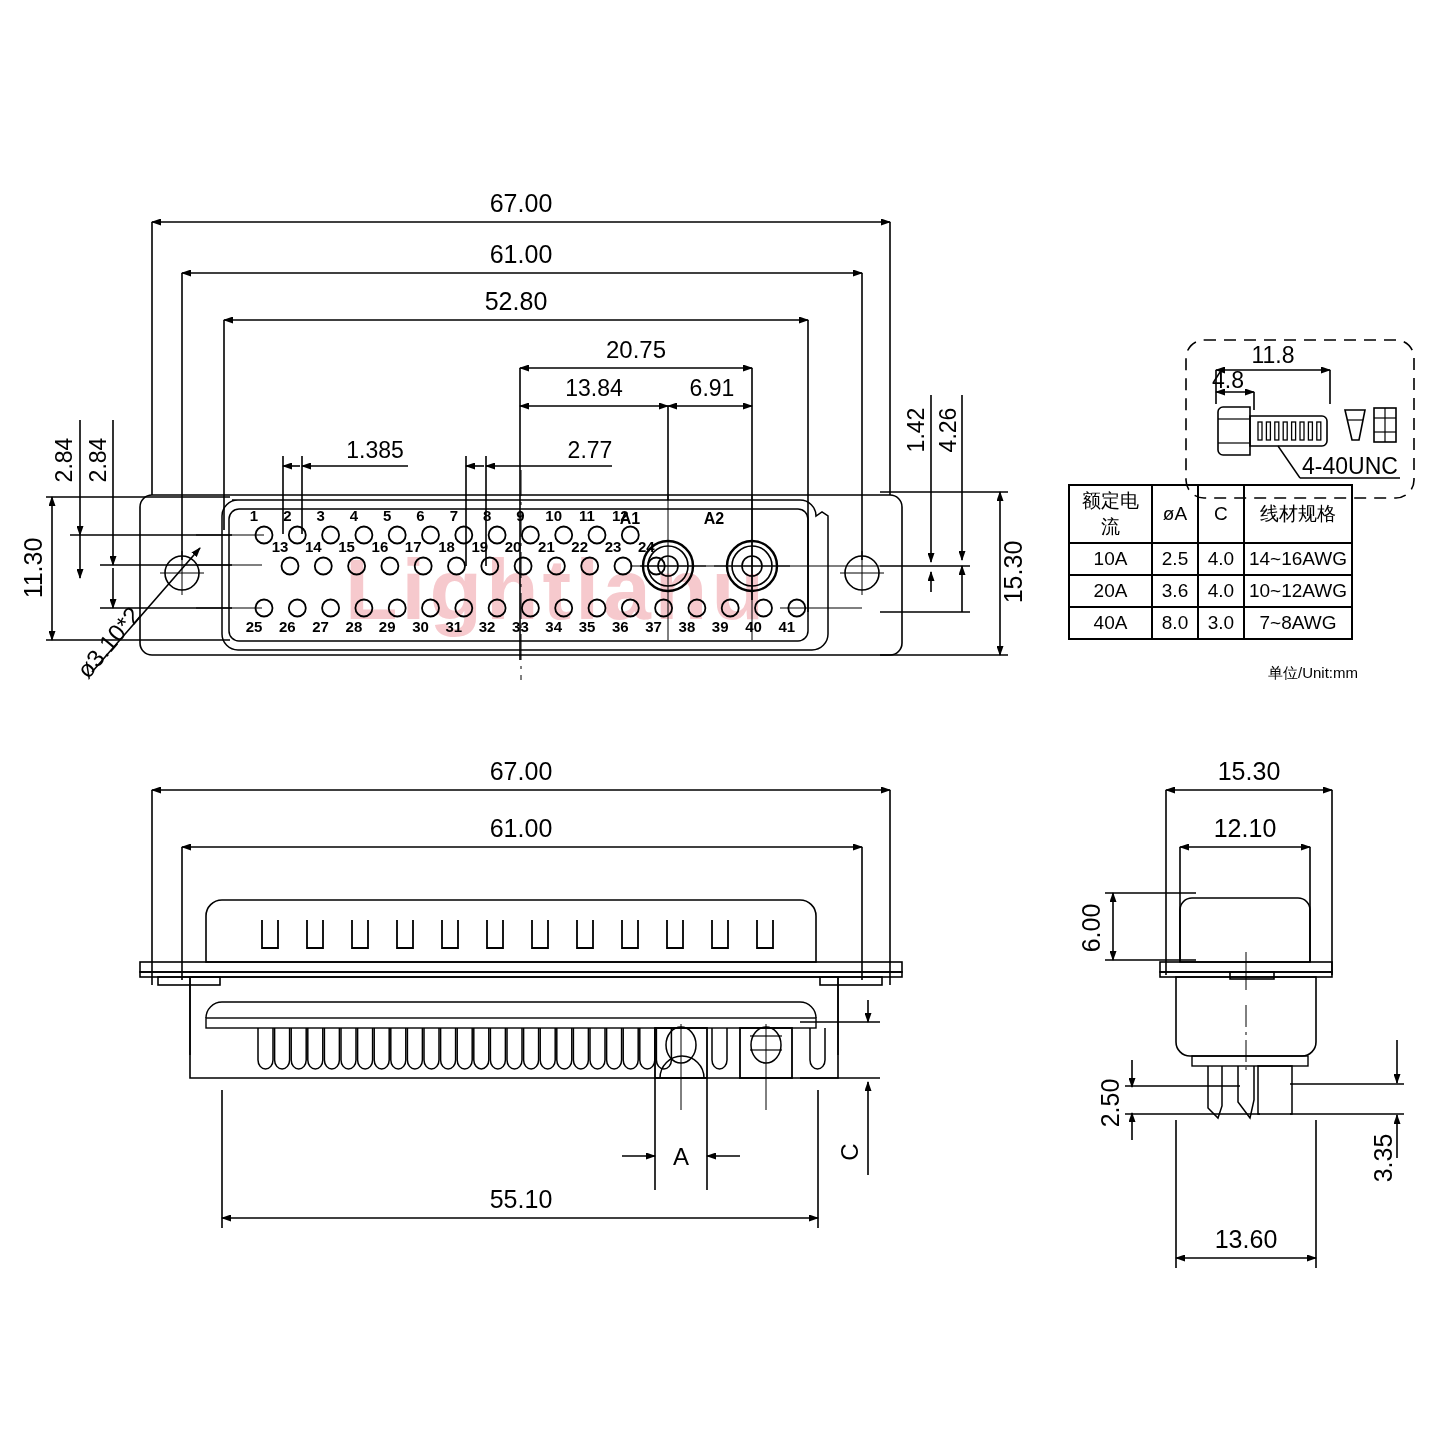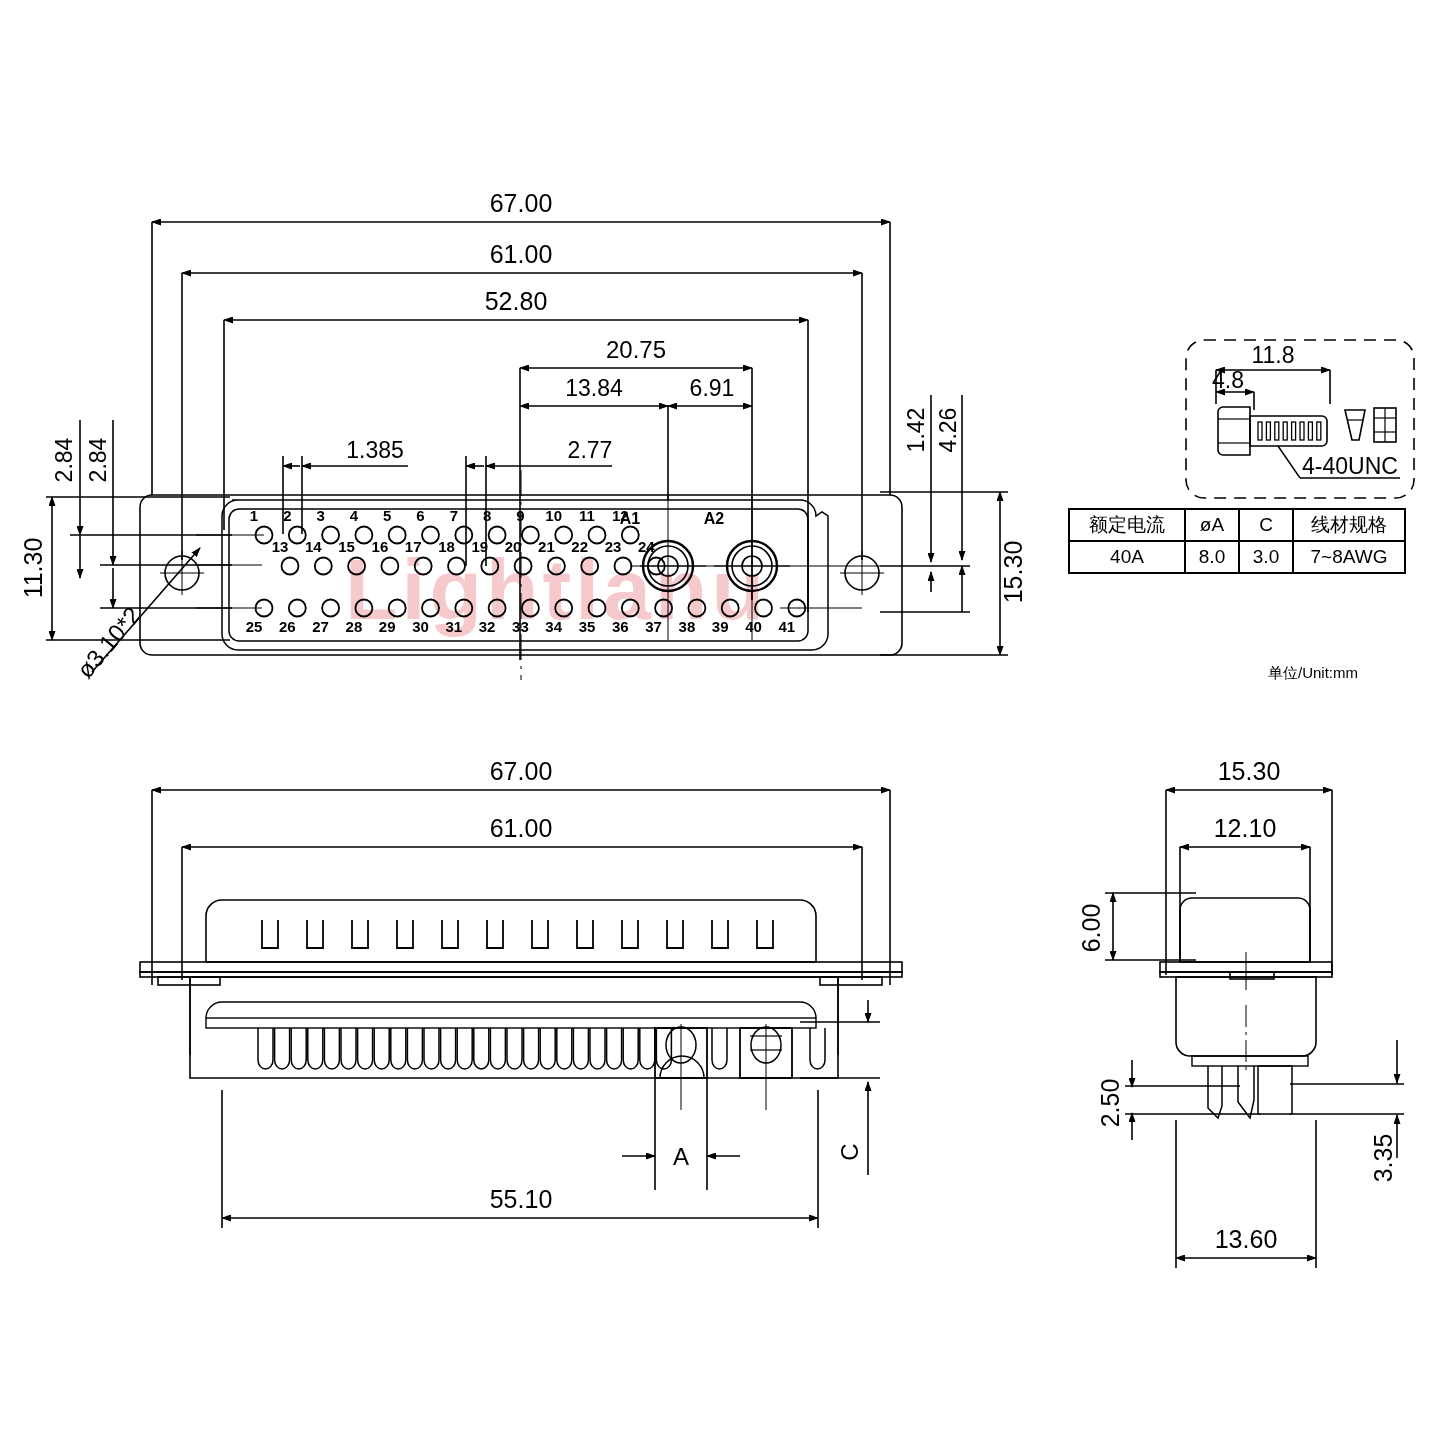--- a/index.html
+++ b/index.html
@@ -420,31 +420,43 @@
           <text x="686.9" y="632" font-size="15" text-anchor="middle" font-weight="bold" fill="#000">38</text>
           <text x="720.1999999999999" y="632" font-size="15" text-anchor="middle" font-weight="bold" fill="#000">39</text>
           <text x="753.5" y="632" font-size="15" text-anchor="middle" font-weight="bold" fill="#000">40</text>
           <text x="786.8" y="632" font-size="15" text-anchor="middle" font-weight="bold" fill="#000">41</text>
           <text x="630" y="524" font-size="16" text-anchor="middle" font-weight="bold" fill="#000">A1</text>
           <text x="714" y="524" font-size="16" text-anchor="middle" font-weight="bold" fill="#000">A2</text>
         </g>
     </g>
   </svg>
 
-  <table class="spec" style="left:1068px;top:508px;width:338px;">
+  <table class="spec" style="left:1068px;top:484px;width:285px;">
     <thead>
       <tr>
         <td style="width:106px;">额定电流</td>
         <td style="width:44px;margin-left:8px;">øA</td>
         <td style="width:44px;">C</td>
         <td>线材规格</td>
       </tr>
     </thead>
     <tbody id="specBody">
         <tr>
+          <td>10A</td>
+          <td>2.5</td>
+          <td>4.0</td>
+          <td>14~16AWG</td>
+        </tr>
+        <tr>
+          <td>20A</td>
+          <td>3.6</td>
+          <td>4.0</td>
+          <td>10~12AWG</td>
+        </tr>
+        <tr>
           <td>40A</td>
           <td>8.0</td>
           <td>3.0</td>
           <td>7~8AWG</td>
         </tr>
       </tbody>
   </table>
 
   <div class="unitlbl" style="left:1268px;top:664px;">单位/Unit:mm</div>
 

